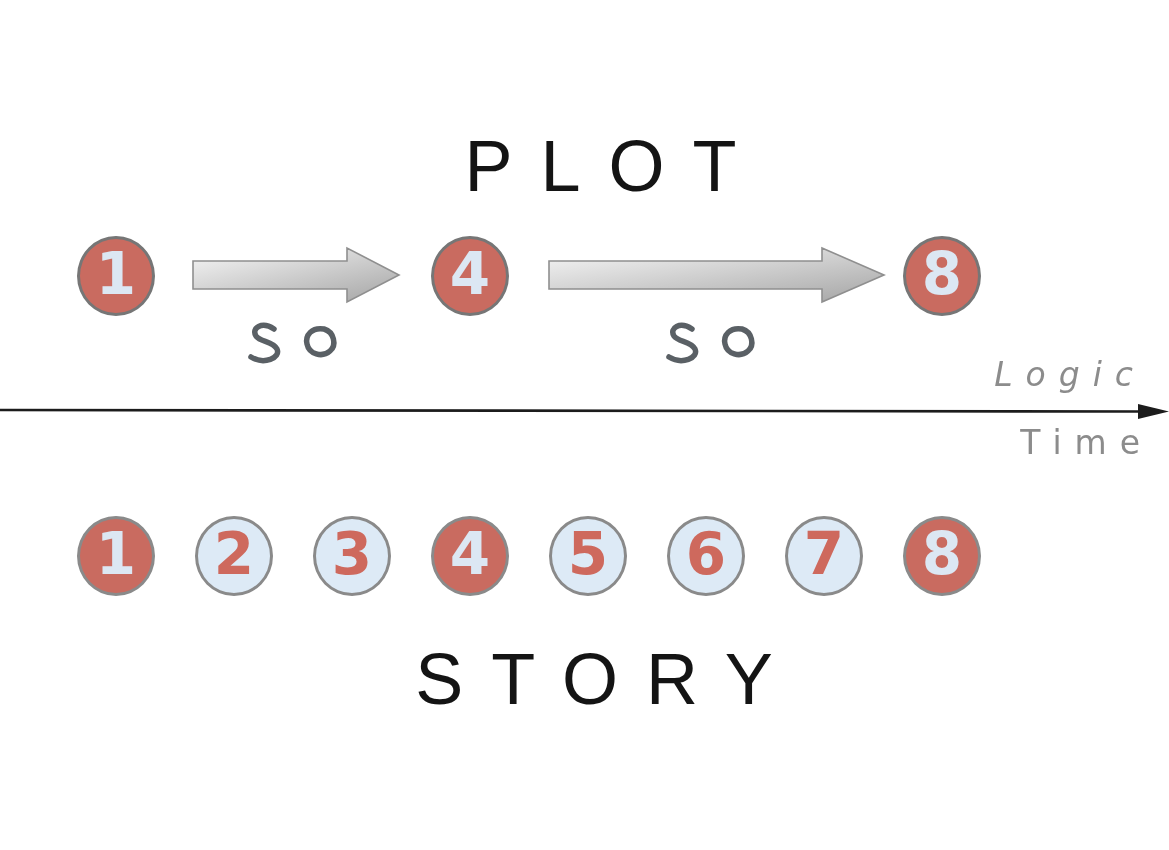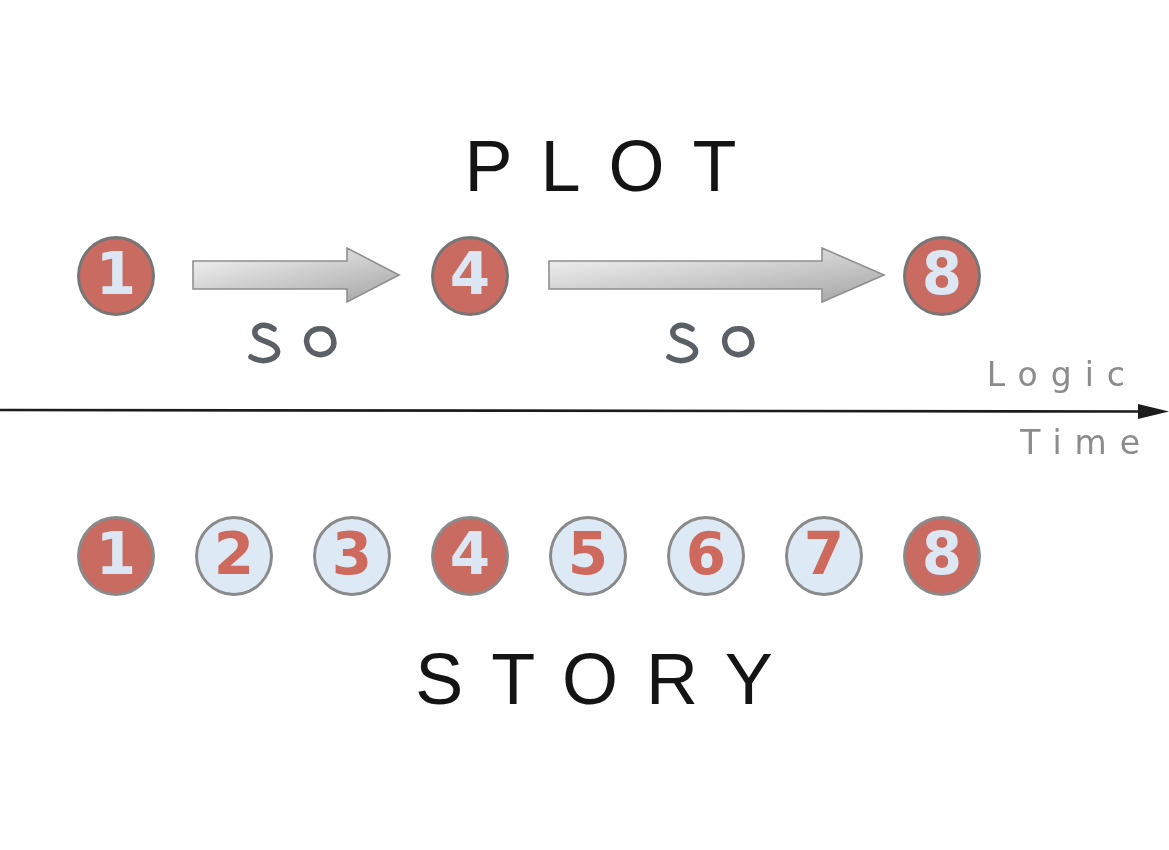--- a/index.html
+++ b/index.html
@@ -40,21 +40,21 @@
   .ink{fill:none;stroke:var(--so_ink,#5a6065);stroke-width:5.5;stroke-linecap:round;stroke-linejoin:round;}
   .sr{position:absolute;width:1px;height:1px;overflow:hidden;clip-path:inset(50%);opacity:0;white-space:nowrap;}
 
   
   .axis-svg{position:absolute;left:0;top:394px;}
   .axis-label{
     position:absolute;font-family:"DejaVu Sans",sans-serif;
     font-size:33px;line-height:1;letter-spacing:13px;
     color:var(--axis_label,#8c8c8c);
   }
-  .axis-label-logic{top:358px;right:31px;}
+  .axis-label-logic{top:358px;right:23px;font-style:italic;}
   .axis-label-time{top:426px;right:16px;margin-left:37px;}
 </style>
 </head>
 <body>
 
 <div class="canvas">
 
   <h1 class="title plot-title">PLOT</h1>
 
   <div class="circle plot-circle salmon" style="left:77px">

